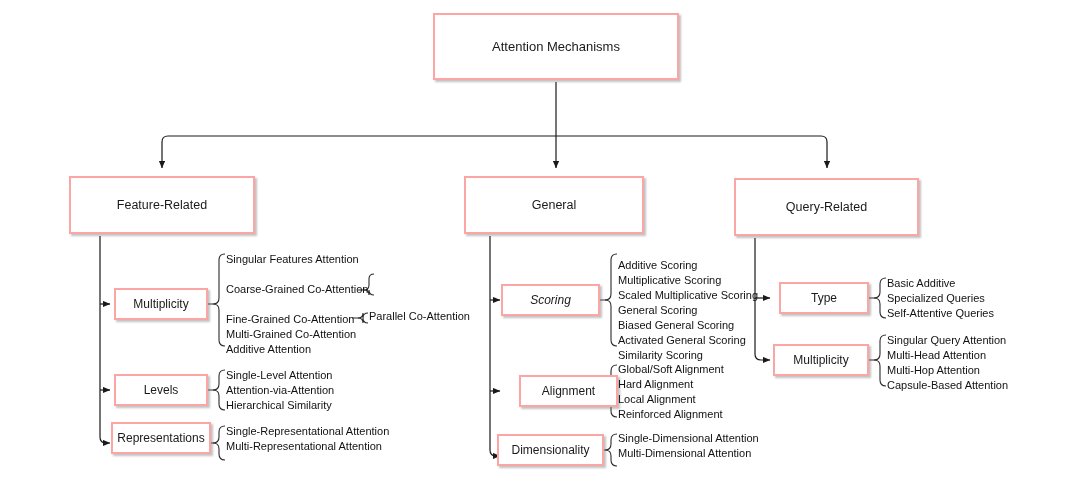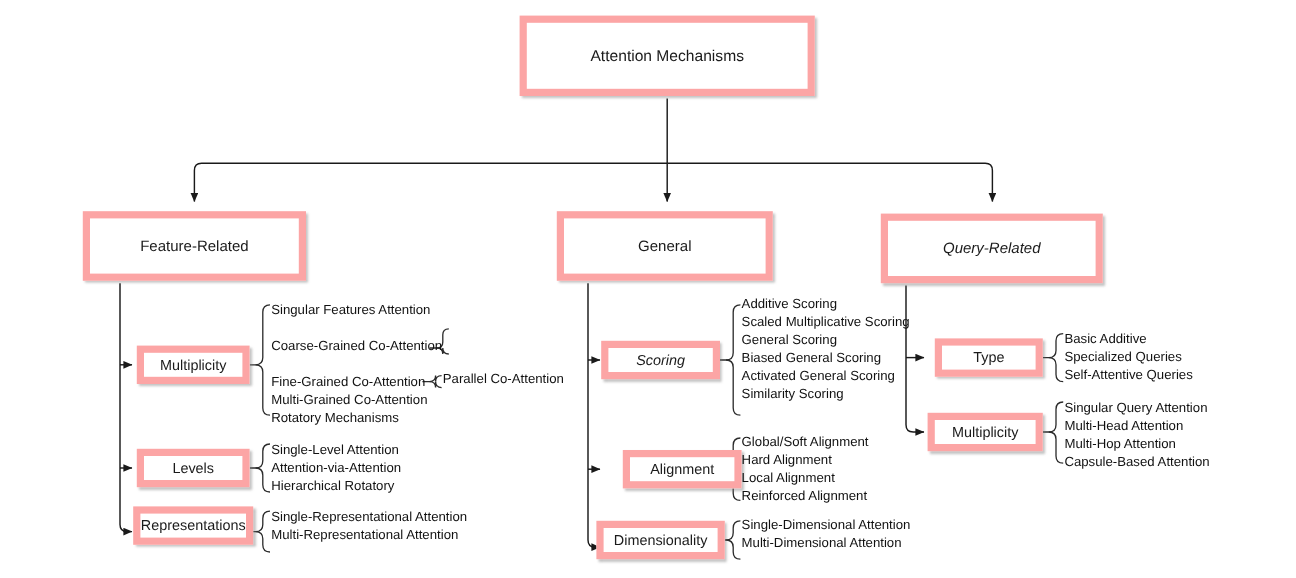--- a/index.html
+++ b/index.html
@@ -20,21 +20,21 @@
     left: 0;
     top: 0;
     width: 1080px;
     height: 482px;
     pointer-events: none;
   }
   .node {
     position: absolute;
     box-sizing: border-box;
     background: #ffffff;
-    border: 6px solid #fca5a5;
+    border: 2px solid #fca5a5;
     box-shadow: 2px 2px 2px rgba(120,120,120,0.45);
     display: flex;
     align-items: center;
     justify-content: center;
     text-align: left;
     color: #1a1a1a;
     z-index: 2;
   }
   .node.root   { font-size: 13px; }
   .node.cat    { font-size: 12.5px; }
@@ -118,64 +118,65 @@
   </div>
 
   <div class="node cat" style="left:69px; top:176px; width:186px; height:58px;">
     <span>Feature-Related</span>
   </div>
 
   <div class="node cat" style="left:464px; top:176px; width:180px; height:58px;">
     <span>General</span>
   </div>
 
-  <div class="node cat" style="left:734px; top:178px; width:185px; height:58px;font-style:italic;">
+  <div class="node cat" style="left:734px; top:178px; width:185px; height:58px;">
     <span>Query-Related</span>
   </div>
 
   <div class="node sub" style="left:114px; top:288px; width:94px; height:32px;">
     <span>Multiplicity</span>
   </div>
   <div class="leaf-list" style="left:226px; top:252px;">
     <div class="leaf">Singular Features Attention</div>
     <div class="leaf-gap"></div>
     <div class="leaf">Coarse-Grained Co-Attention</div>
     <div class="leaf-gap"></div>
     <div class="leaf">Fine-Grained Co-Attention</div>
     <div class="leaf">Multi-Grained Co-Attention</div>
-    <div class="leaf">Rotatory Mechanisms</div>
+    <div class="leaf">Additive Attention</div>
   </div>
 
 
   <div class="leaf-list" style="left:369px; top:309px;">
     <div class="leaf">Parallel Co-Attention</div>
   </div>
 
   <div class="node sub" style="left:114px; top:374px; width:94px; height:32px;">
     <span>Levels</span>
   </div>
   <div class="leaf-list" style="left:226px; top:368px;">
     <div class="leaf">Single-Level Attention</div>
     <div class="leaf">Attention-via-Attention</div>
-    <div class="leaf">Hierarchical Rotatory</div>
+    <div class="leaf">Hierarchical Similarity</div>
   </div>
 
   <div class="node sub" style="left:111px; top:422px; width:100px; height:32px;">
     <span>Representations</span>
   </div>
   <div class="leaf-list" style="left:226px; top:424px;">
     <div class="leaf">Single-Representational Attention</div>
     <div class="leaf">Multi-Representational Attention</div>
   </div>
 
   <div class="node sub" style="left:501px; top:284px; width:99px; height:32px;font-style:italic;">
     <span>Scoring</span>
   </div>
-  <div class="leaf-list" style="left:618px; top:247px;">
+  <div class="leaf-list" style="left:618px; top:258px;">
     <div class="leaf">Additive Scoring</div>
+    <div class="leaf">Multiplicative Scoring</div>
     <div class="leaf">Scaled Multiplicative Scoring</div>
     <div class="leaf">General Scoring</div>
     <div class="leaf">Biased General Scoring</div>
     <div class="leaf">Activated General Scoring</div>
     <div class="leaf">Similarity Scoring</div>
   </div>
 
   <div class="node sub" style="left:501px; top:375px; width:99px; height:32px;margin-left:18px;">
     <span>Alignment</span>
   </div>

